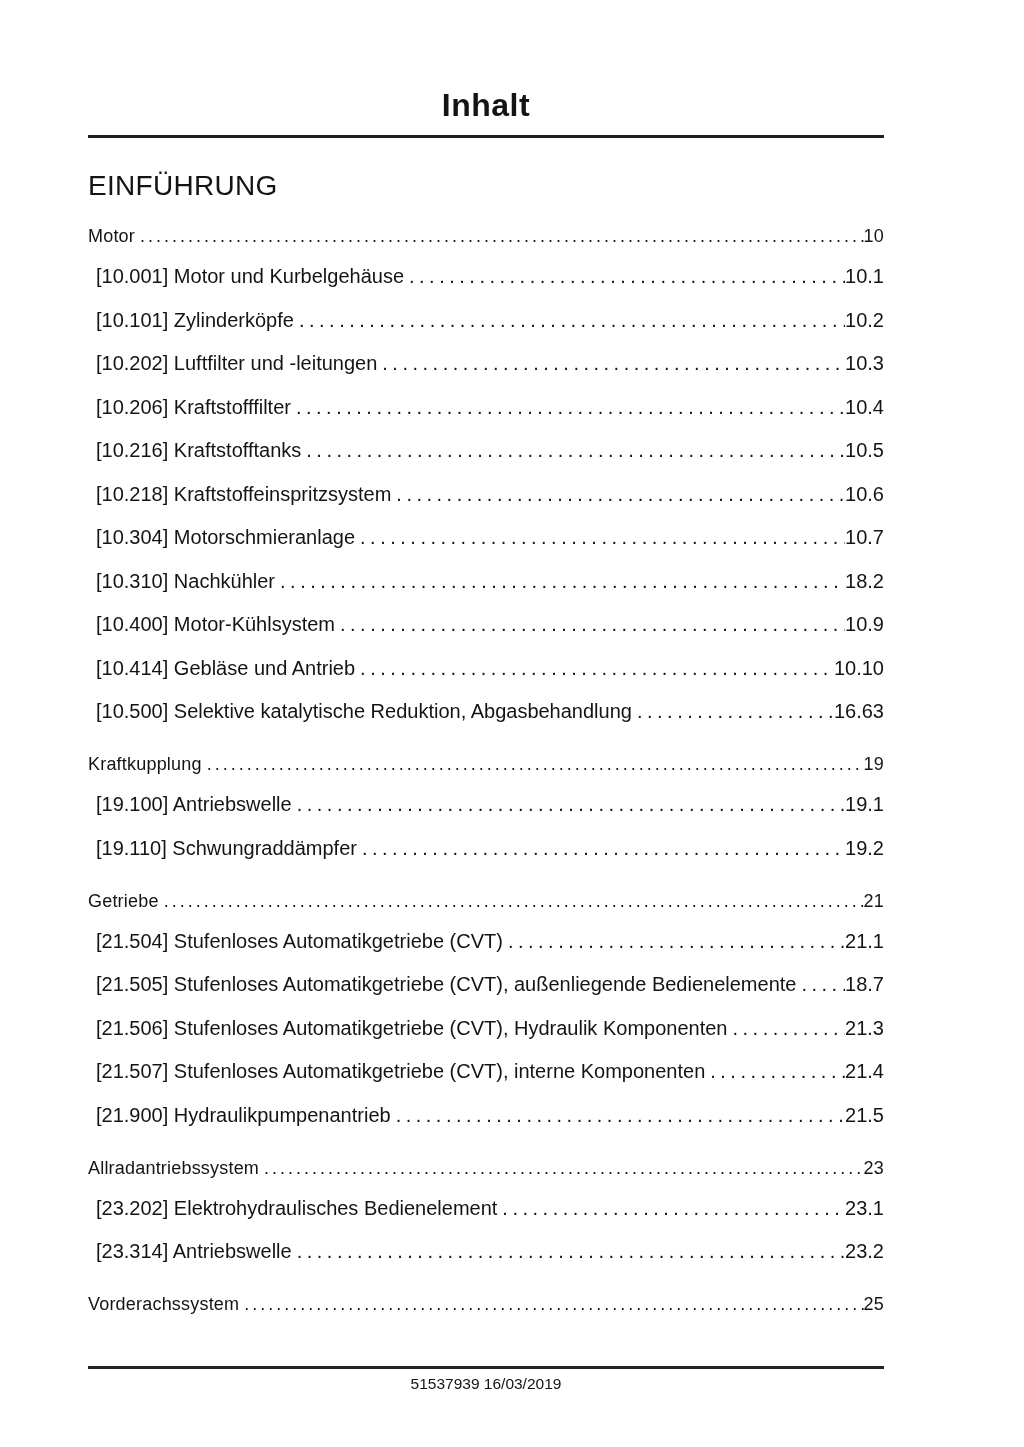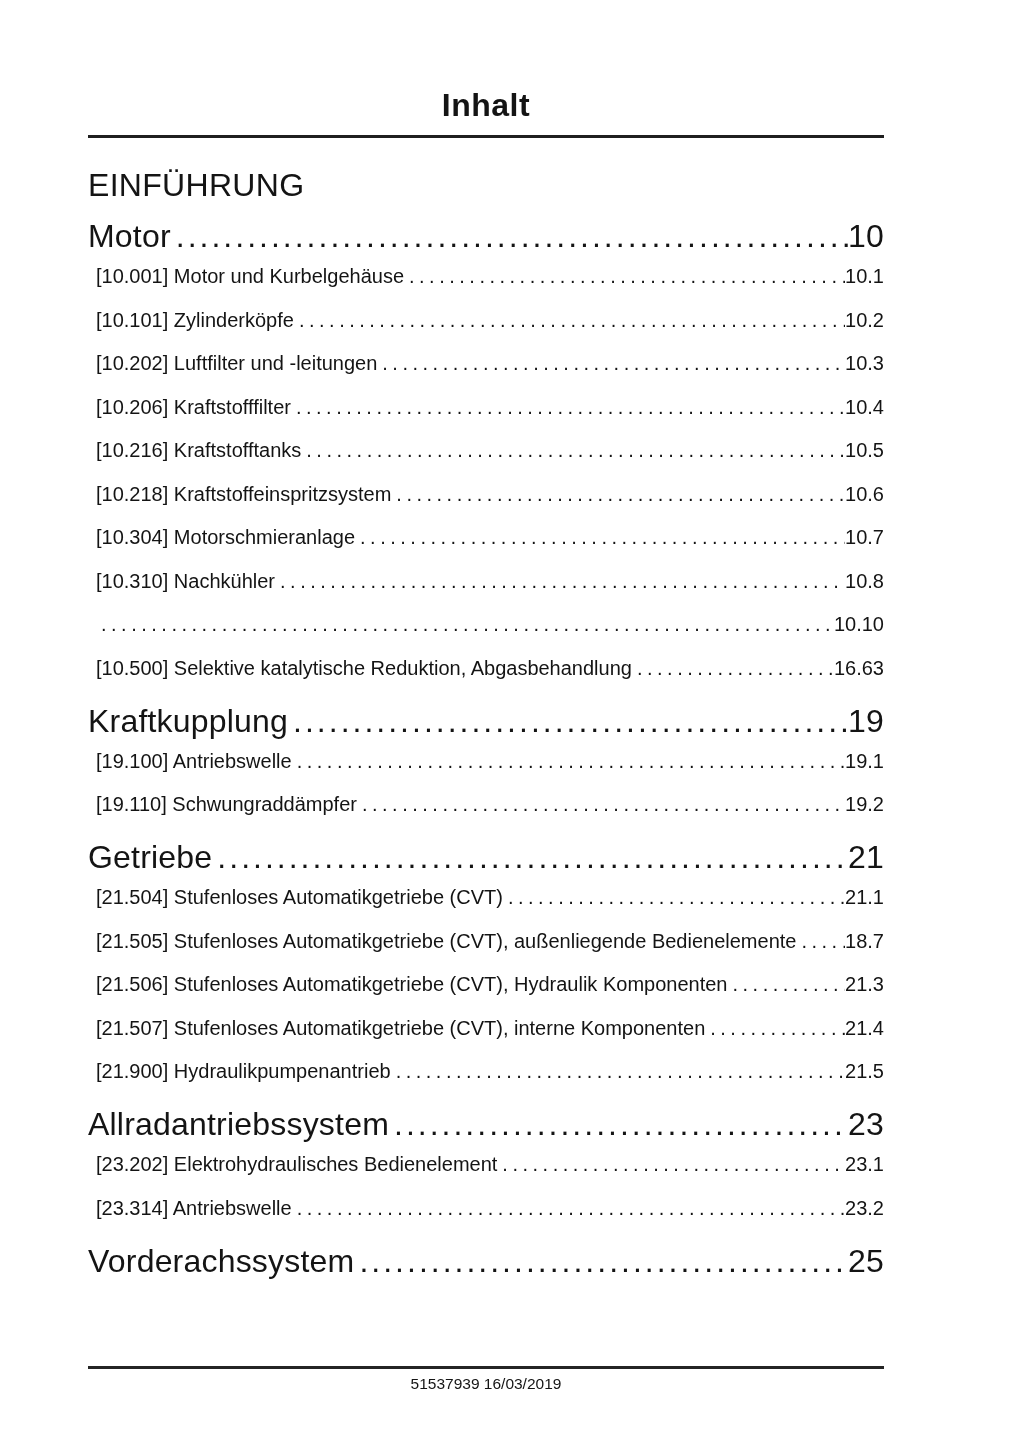--- a/index.html
+++ b/index.html
@@ -19,21 +19,21 @@
     font-size: 32px;
     line-height: 34px;
     font-weight: bold;
     text-align: center;
     letter-spacing: 0.5px;
   }
   .title-rule { height: 3px; background: #1f1f1f; margin-top: 13px; }
 
   .intro {
     margin-top: 32px;
-    font-size: 32px;
+    font-size: 28px;
     line-height: 31px;
     letter-spacing: 0.3px;
   }
 
   .row { display: flex; align-items: baseline; }
   .row .lbl { flex: 0 0 auto; white-space: nowrap; }
   .row .pg  { flex: 0 0 auto; white-space: nowrap; }
 
   .leader {
     flex: 1 1 auto;
@@ -41,21 +41,21 @@
     overflow: hidden;
     white-space: nowrap;
     margin-left: 5px;
     padding-right: 9px;
   }
   .leader::after {
     content: "........................................................................................................................................................................................";
   }
 
   .sec {
-    font-size: 32px;
+    font-size: 18px;
     line-height: 31px;
     margin-top: 26px;
     letter-spacing: 0.2px;
   }
   .sec .leader::after { letter-spacing: 3px; }
   .intro + .sec { margin-top: 20px; }
 
   .entry {
     font-size: 20px;
     line-height: 24px;
@@ -126,23 +126,29 @@
       <span class="pg">10.6</span>
     </div>
     <div class="row entry">
       <span class="lbl">[10.304] Motorschmieranlage</span>
       <span class="leader"></span>
       <span class="pg">10.7</span>
     </div>
     <div class="row entry">
       <span class="lbl">[10.310] Nachkühler</span>
       <span class="leader"></span>
-      <span class="pg">10.8</span>
-    </div>
-    <div class="row entry">
+      <span class="pg">18.2</span>
+    </div>
+    <div class="row entry">
+      <span class="lbl">[10.400] Motor-Kühlsystem</span>
+      <span class="leader"></span>
+      <span class="pg">10.9</span>
+    </div>
+    <div class="row entry">
+      <span class="lbl">[10.414] Gebläse und Antrieb</span>
       <span class="leader"></span>
       <span class="pg">10.10</span>
     </div>
     <div class="row entry">
       <span class="lbl">[10.500] Selektive katalytische Reduktion, Abgasbehandlung</span>
       <span class="leader"></span>
       <span class="pg">16.63</span>
     </div>
 
     <div class="row sec">

